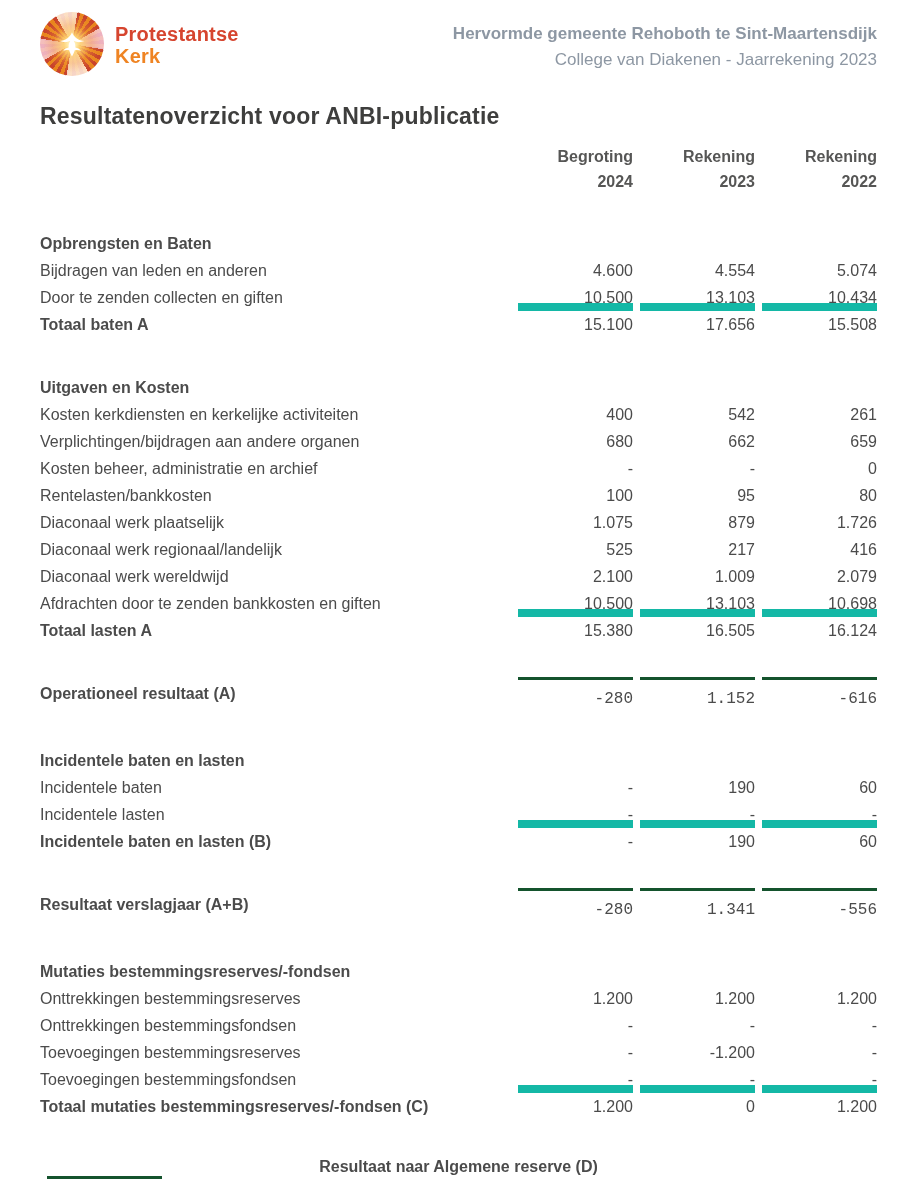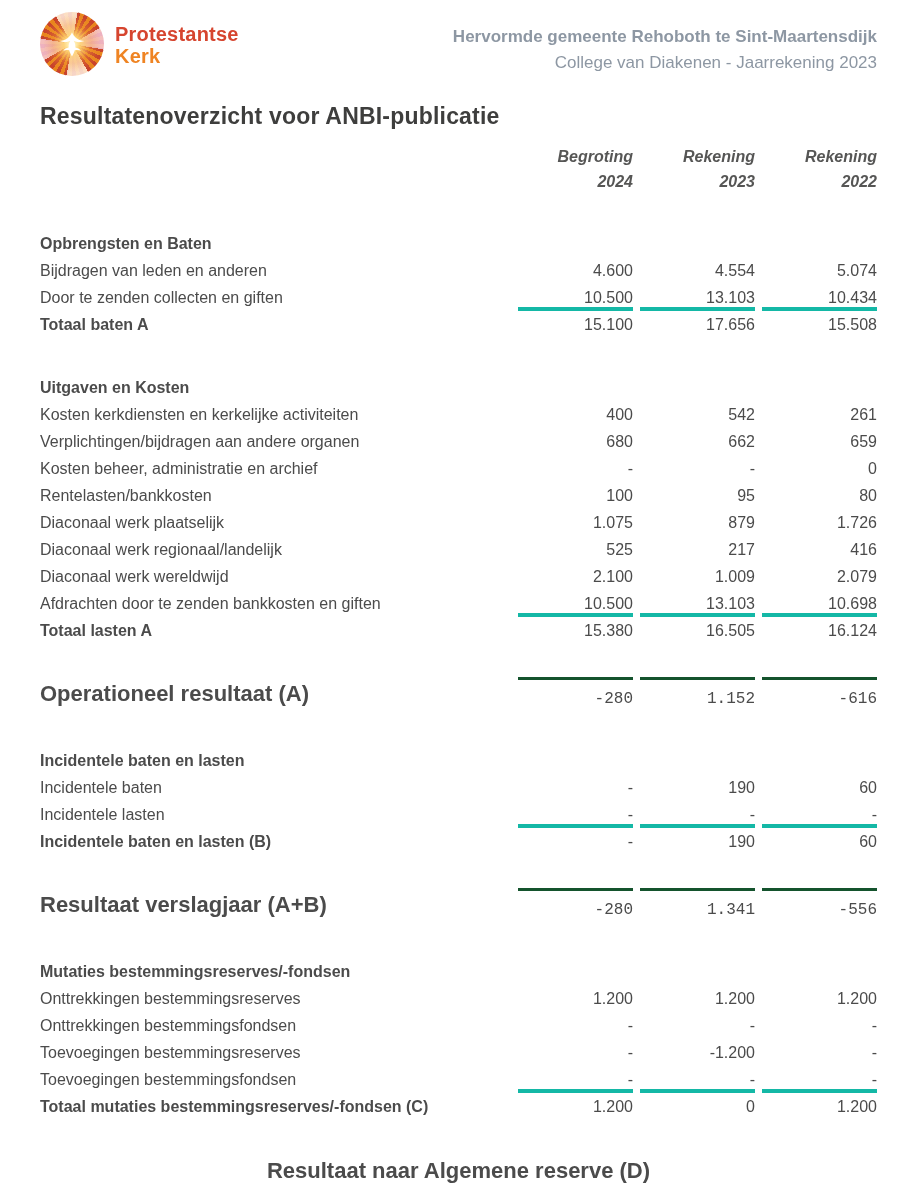--- a/index.html
+++ b/index.html
@@ -4,21 +4,21 @@
 <style>
   html,body { margin:0; padding:0; background:#ffffff; }
   .page {
     width:914px; height:1183px; box-sizing:border-box;
     padding:12px 37px 0 40px;
     font-family:"Liberation Sans", sans-serif;
     color:#4b4b4b; background:#ffffff; overflow:hidden;
   }
 
   
-  .hdr { display:flex; align-items:flex-end; }
+  .hdr { display:flex; align-items:center; }
   .logo { display:flex; align-items:center; gap:11px; }
   .logo-mark {
     width:64px; height:64px; border-radius:50%; position:relative; flex:0 0 64px;
     background:
       radial-gradient(circle, #fffbe8 0%, #ffe9a6 10%, rgba(255,215,120,.92) 18%, rgba(245,160,60,.35) 42%, rgba(245,160,60,0) 64%),
       conic-gradient(from -10deg,
         rgba(255,238,225,.85) 0deg 20deg, rgba(255,238,225,0) 20deg 70deg,
         rgba(247,205,228,.8) 70deg 110deg, rgba(247,205,228,0) 110deg 160deg,
         rgba(255,238,225,.85) 160deg 200deg, rgba(255,238,225,0) 200deg 250deg,
         rgba(247,205,228,.8) 250deg 290deg, rgba(247,205,228,0) 290deg 340deg,
@@ -33,29 +33,29 @@
   .org-l1 { font-weight:700; }
 
   
   h1 { font-size:23px; font-weight:700; color:#3e3e3d; margin:27px 0 0 0; letter-spacing:.2px; }
 
   
   .row { display:flex; height:27px; line-height:27px; }
   .label { flex:1; font-size:16px; min-width:0; }
   .num { width:115px; margin-left:7px; text-align:right; font-size:16px; }
   .heads { margin-top:14px; height:auto; line-height:25px; }
-  .colhead { font-weight:700; color:#565655; font-size:16px;font-style:italic; }
+  .colhead { font-weight:700; color:#565655; font-size:16px; }
   .head .label { font-weight:700; }
   .b .label { font-weight:700; }
-  .u .num { border-bottom:4px solid #14b8a6; }
+  .u .num { border-bottom:8px solid #14b8a6; }
   #table > .sec { margin-top:36px; }
   #table > .sec:first-child { }
   .res { display:flex; height:34px; margin-top:33px; }
   .res.last { margin-top:38px;flex-direction:column; }
-  .res .label { font-weight:700; font-size:22px; align-self:center; }
+  .res .label { font-weight:700; font-size:16px; align-self:center; }
   .res .num {
     box-sizing:border-box; height:34px;
     border-top:3px solid #14532d;
     display:flex; align-items:flex-end; justify-content:flex-end;
     padding-bottom:1px; line-height:22px;font-family:Liberation Mono, monospace;
   }
 </style>
 </head>
 <body>
 

